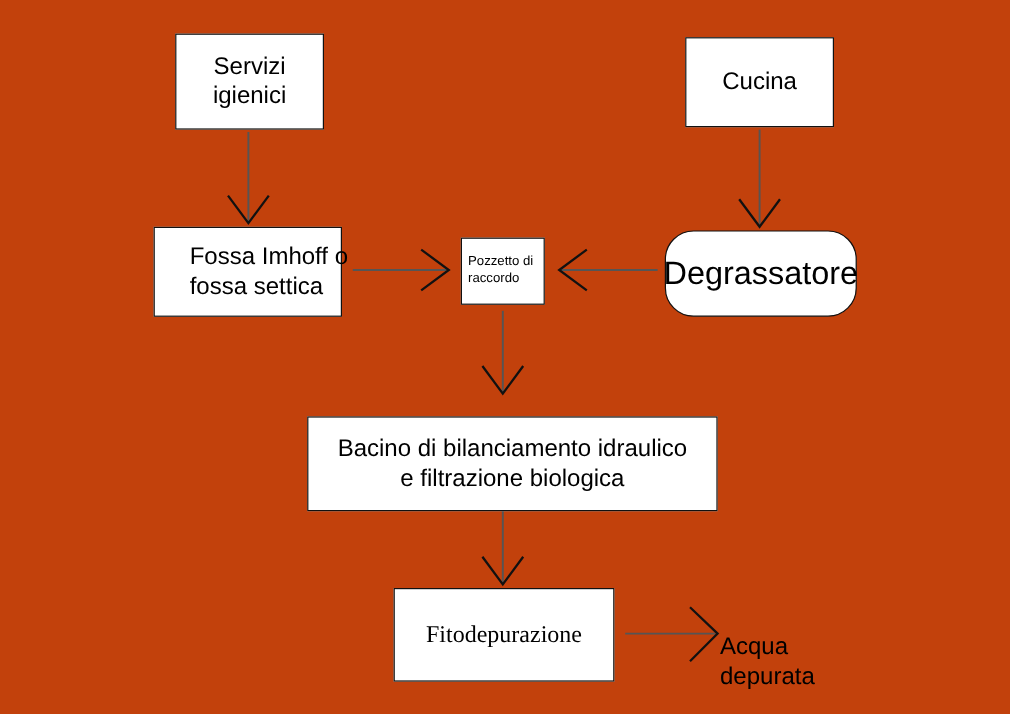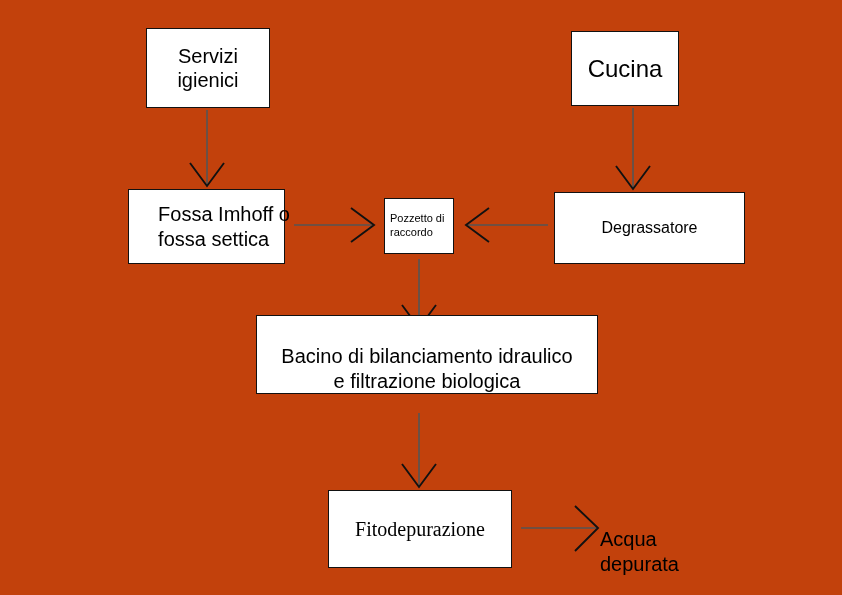--- a/index.html
+++ b/index.html
@@ -116,39 +116,39 @@
       <line x1="521" y1="528" x2="596" y2="528" stroke="#555555" stroke-width="1.6"></line>
       <polyline points="575,506 598,528 575,551" fill="none" stroke="#111111" stroke-width="1.9" stroke-linecap="butt" stroke-linejoin="miter"></polyline>
     </g>
   </svg>
 
   <div class="node" style="left:146px; top:28px; width:124px; height:80px; font-size:20px;">
     <span class="label">Servizi
 igienici</span>
   </div>
 
-  <div class="node" style="left:571px; top:31px; width:108px; height:75px; font-size:24px;">
+  <div class="node" style="left:571px; top:31px; width:124px; height:75px; font-size:20px;">
     <span class="label">Cucina</span>
   </div>
 
   <div class="node node-overflow" style="left:128px; top:189px; width:157px; height:75px; font-size:20px;">
     <span class="label">Fossa Imhoff o
 fossa settica</span>
   </div>
 
   <div class="node node-small" style="left:384px; top:198px; width:70px; height:56px;">
     <span class="label">Pozzetto di
 raccordo</span>
   </div>
 
-  <div class="node" style="left:554px; top:192px; width:191px; height:72px; font-size:16px;">
+  <div class="node" style="left:554px; top:192px; width:160px; height:72px; font-size:27px;border-radius:24px;">
     <span class="label">Degrassatore</span>
   </div>
 
-  <div class="node" style="left:256px; top:315px; width:342px; height:79px; font-size:20px;align-items:flex-end;">
+  <div class="node" style="left:256px; top:347px; width:342px; height:79px; font-size:20px;">
     <span class="label">Bacino di bilanciamento idraulico
 e filtrazione biologica</span>
   </div>
 
   <div class="node" style="left:328px; top:490px; width:184px; height:78px; font-size:20px;font-family:Liberation Serif, serif;">
     <span class="label">Fitodepurazione</span>
   </div>
 
   <div class="freetext" style="left:600px; top:503px; font-size:20px;">
     <span>Acqua

